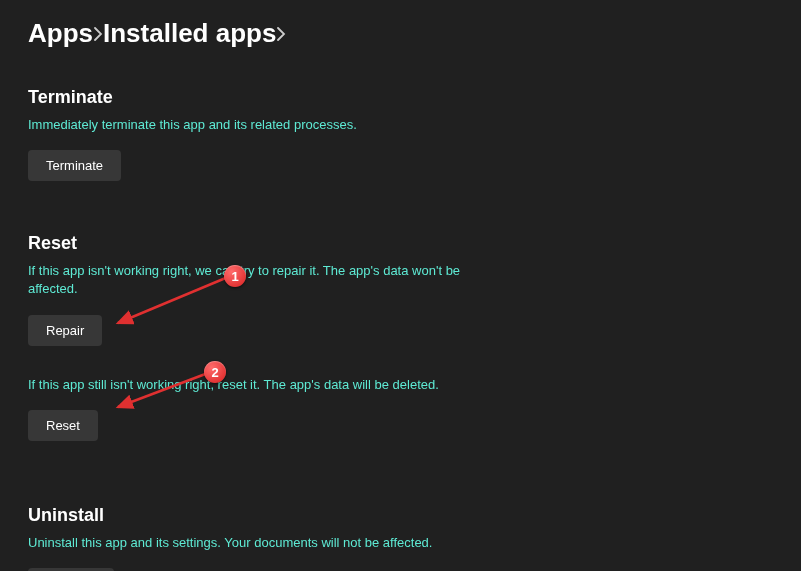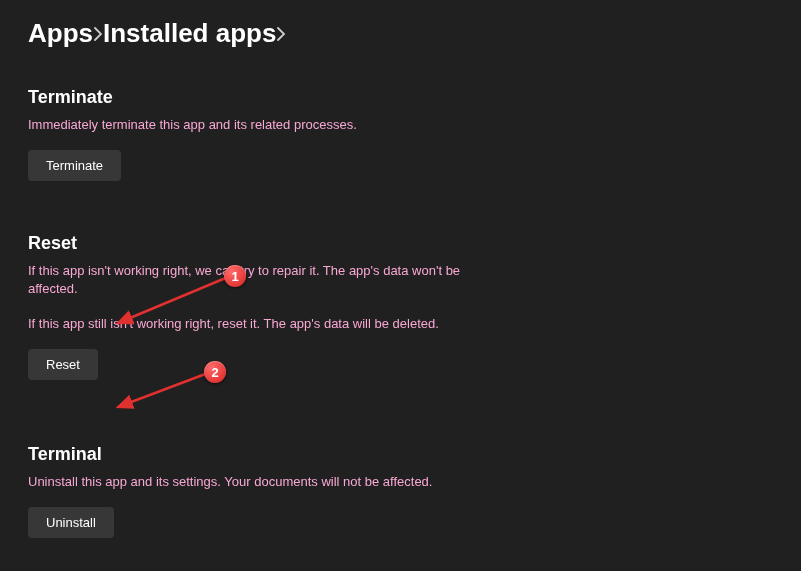--- a/index.html
+++ b/index.html
@@ -35,21 +35,21 @@
     .section {
       margin-bottom: 42px;
     }
     .section-title {
       font-size: 18px;
       font-weight: 600;
       margin-bottom: 8px;
     }
     .section-desc {
       font-size: 13px;
-      color: #f9a8d4;
+      color: #5eead4;
       margin-bottom: 16px;
       max-width: 440px;
       line-height: 1.4;
     }
     .btn {
       background-color: #373737;
       color: #ffffff;
       border: none;
       border-radius: 4px;
       padding: 8px 18px;
@@ -103,20 +103,21 @@
 
 <div class="section" id="section-terminate">
   <div class="section-title">Terminate</div>
   <div class="section-desc">Immediately terminate this app and its related processes.</div>
   <button class="btn">Terminate</button>
 </div>
 
 <div class="section rel" id="section-reset">
   <div class="section-title">Reset</div>
   <div class="section-desc">If this app isn't working right, we can try to repair it. The app's data won't be affected.</div>
+  <button class="btn">Repair</button>
 
   <div class="section-desc desc2">If this app still isn't working right, reset it. The app's data will be deleted.</div>
   <button class="btn">Reset</button>
 
   
   <svg class="annotation arrow" style="left:82px; top:38px;" width="130" height="62">
     <defs>
       <marker id="ah1" markerWidth="8" markerHeight="8" refX="6" refY="3" orient="auto">
         <path d="M0,0 L7,3 L0,6 Z" fill="#e03030"></path>
       </marker>
@@ -135,16 +136,16 @@
       </marker>
     </defs>
     <line x1="98" y1="6" x2="8" y2="40" stroke="#e03030" stroke-width="2.5" marker-end="url(#ah2)"></line>
   </svg>
   <div class="annotation" style="left:176px; top:128px;">
     <div class="badge">2</div>
   </div>
 </div>
 
 <div class="section" id="section-uninstall">
-  <div class="section-title">Terminal</div>
+  <div class="section-title">Uninstall</div>
   <div class="section-desc">Uninstall this app and its settings. Your documents will not be affected.</div>
   <button class="btn">Uninstall</button>
 </div>
 
 </body></html>

